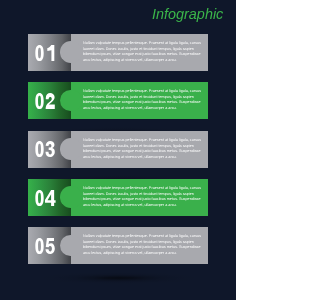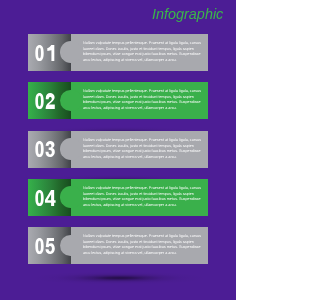--- a/index.html
+++ b/index.html
@@ -1,18 +1,18 @@
 <!DOCTYPE html>
 <html><head>
 <meta charset="utf-8">
 <style>
   html,body{margin:0;padding:0;}
   body{width:236px;height:300px;background:#ffffff;overflow:hidden;
        font-family:"Liberation Sans",sans-serif;position:relative;}
-  #stage{position:absolute;left:0;top:0;width:236px;height:300px;background:#4c1d95;}
+  #stage{position:absolute;left:0;top:0;width:236px;height:300px;background:#0f172a;}
 
   
   .title{position:absolute;left:151.9px;top:6.2px;
          font-style:italic;font-weight:400;font-size:15.3px;line-height:16px;
          color:#3BB54A;white-space:nowrap;
          transform:scaleX(0.942);transform-origin:0 50%;}
 
   
   .row{position:absolute;left:27.5px;width:180px;height:37px;}
 

